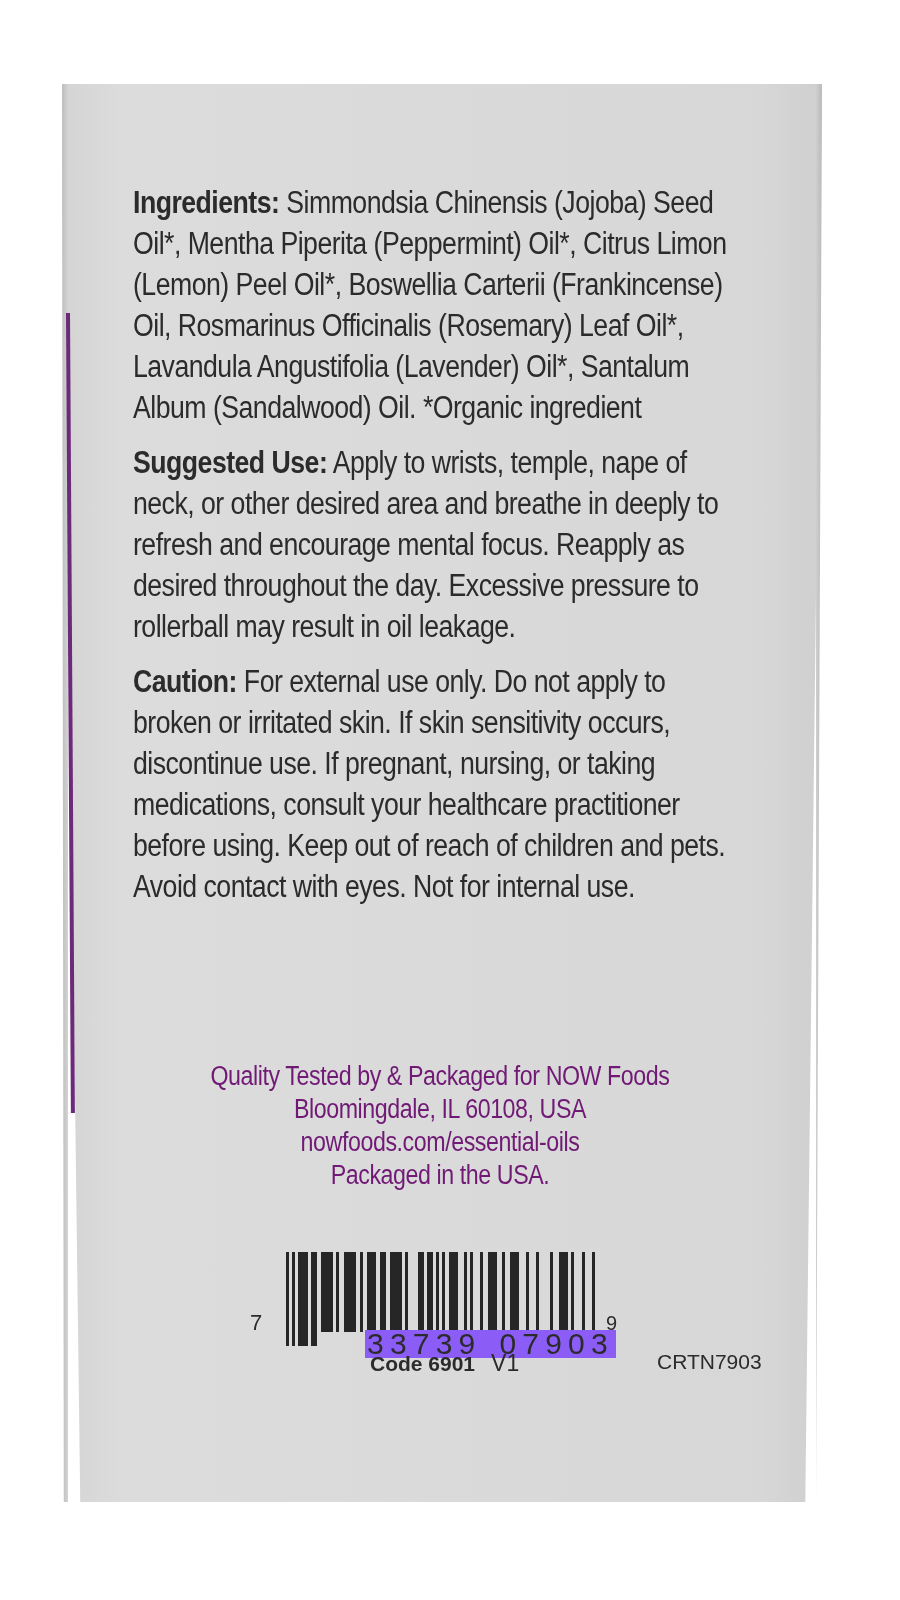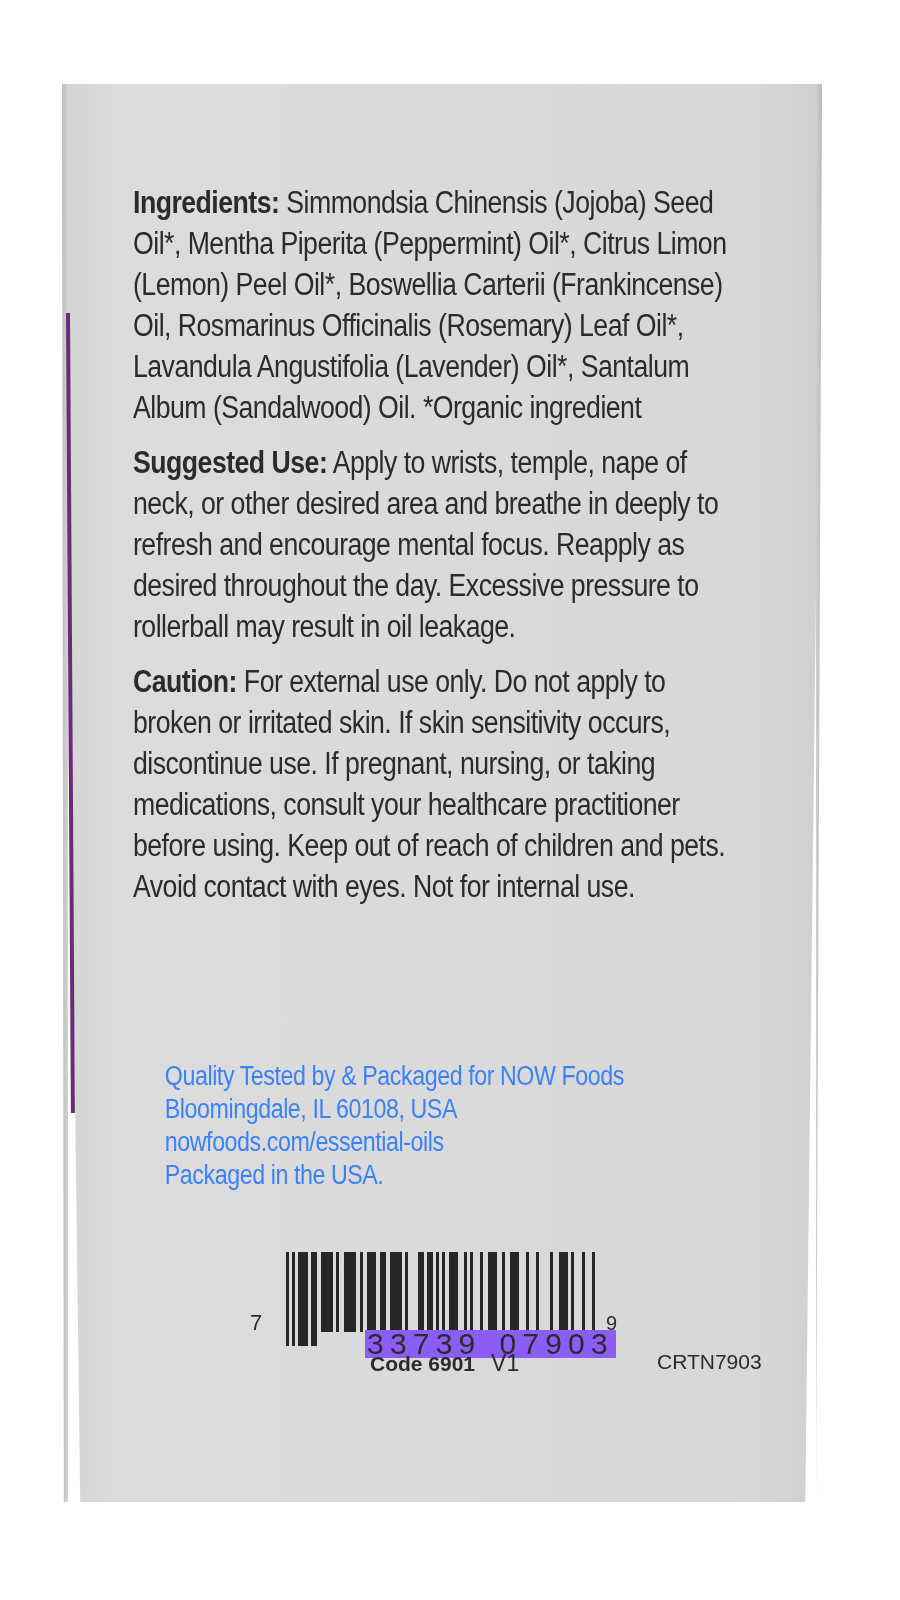--- a/index.html
+++ b/index.html
@@ -68,24 +68,25 @@
     margin: 0 0 14px 0;
   }
   .panel-text .label {
     font-weight: bold;
   }
   .address {
     position: absolute;
     left: 120px;
     top: 1060px;
     width: 640px;
+    text-align: center;
     font-size: 27px;
     line-height: 33px;
     letter-spacing: -0.5px;
-    color: #3b82f6;
+    color: #701a75;
   }
   .address div {
     transform: scaleX(0.86);
   }
   .barcode {
     position: absolute;
     left: 286px;
     top: 1252px;
     width: 312px;
     height: 94px;

